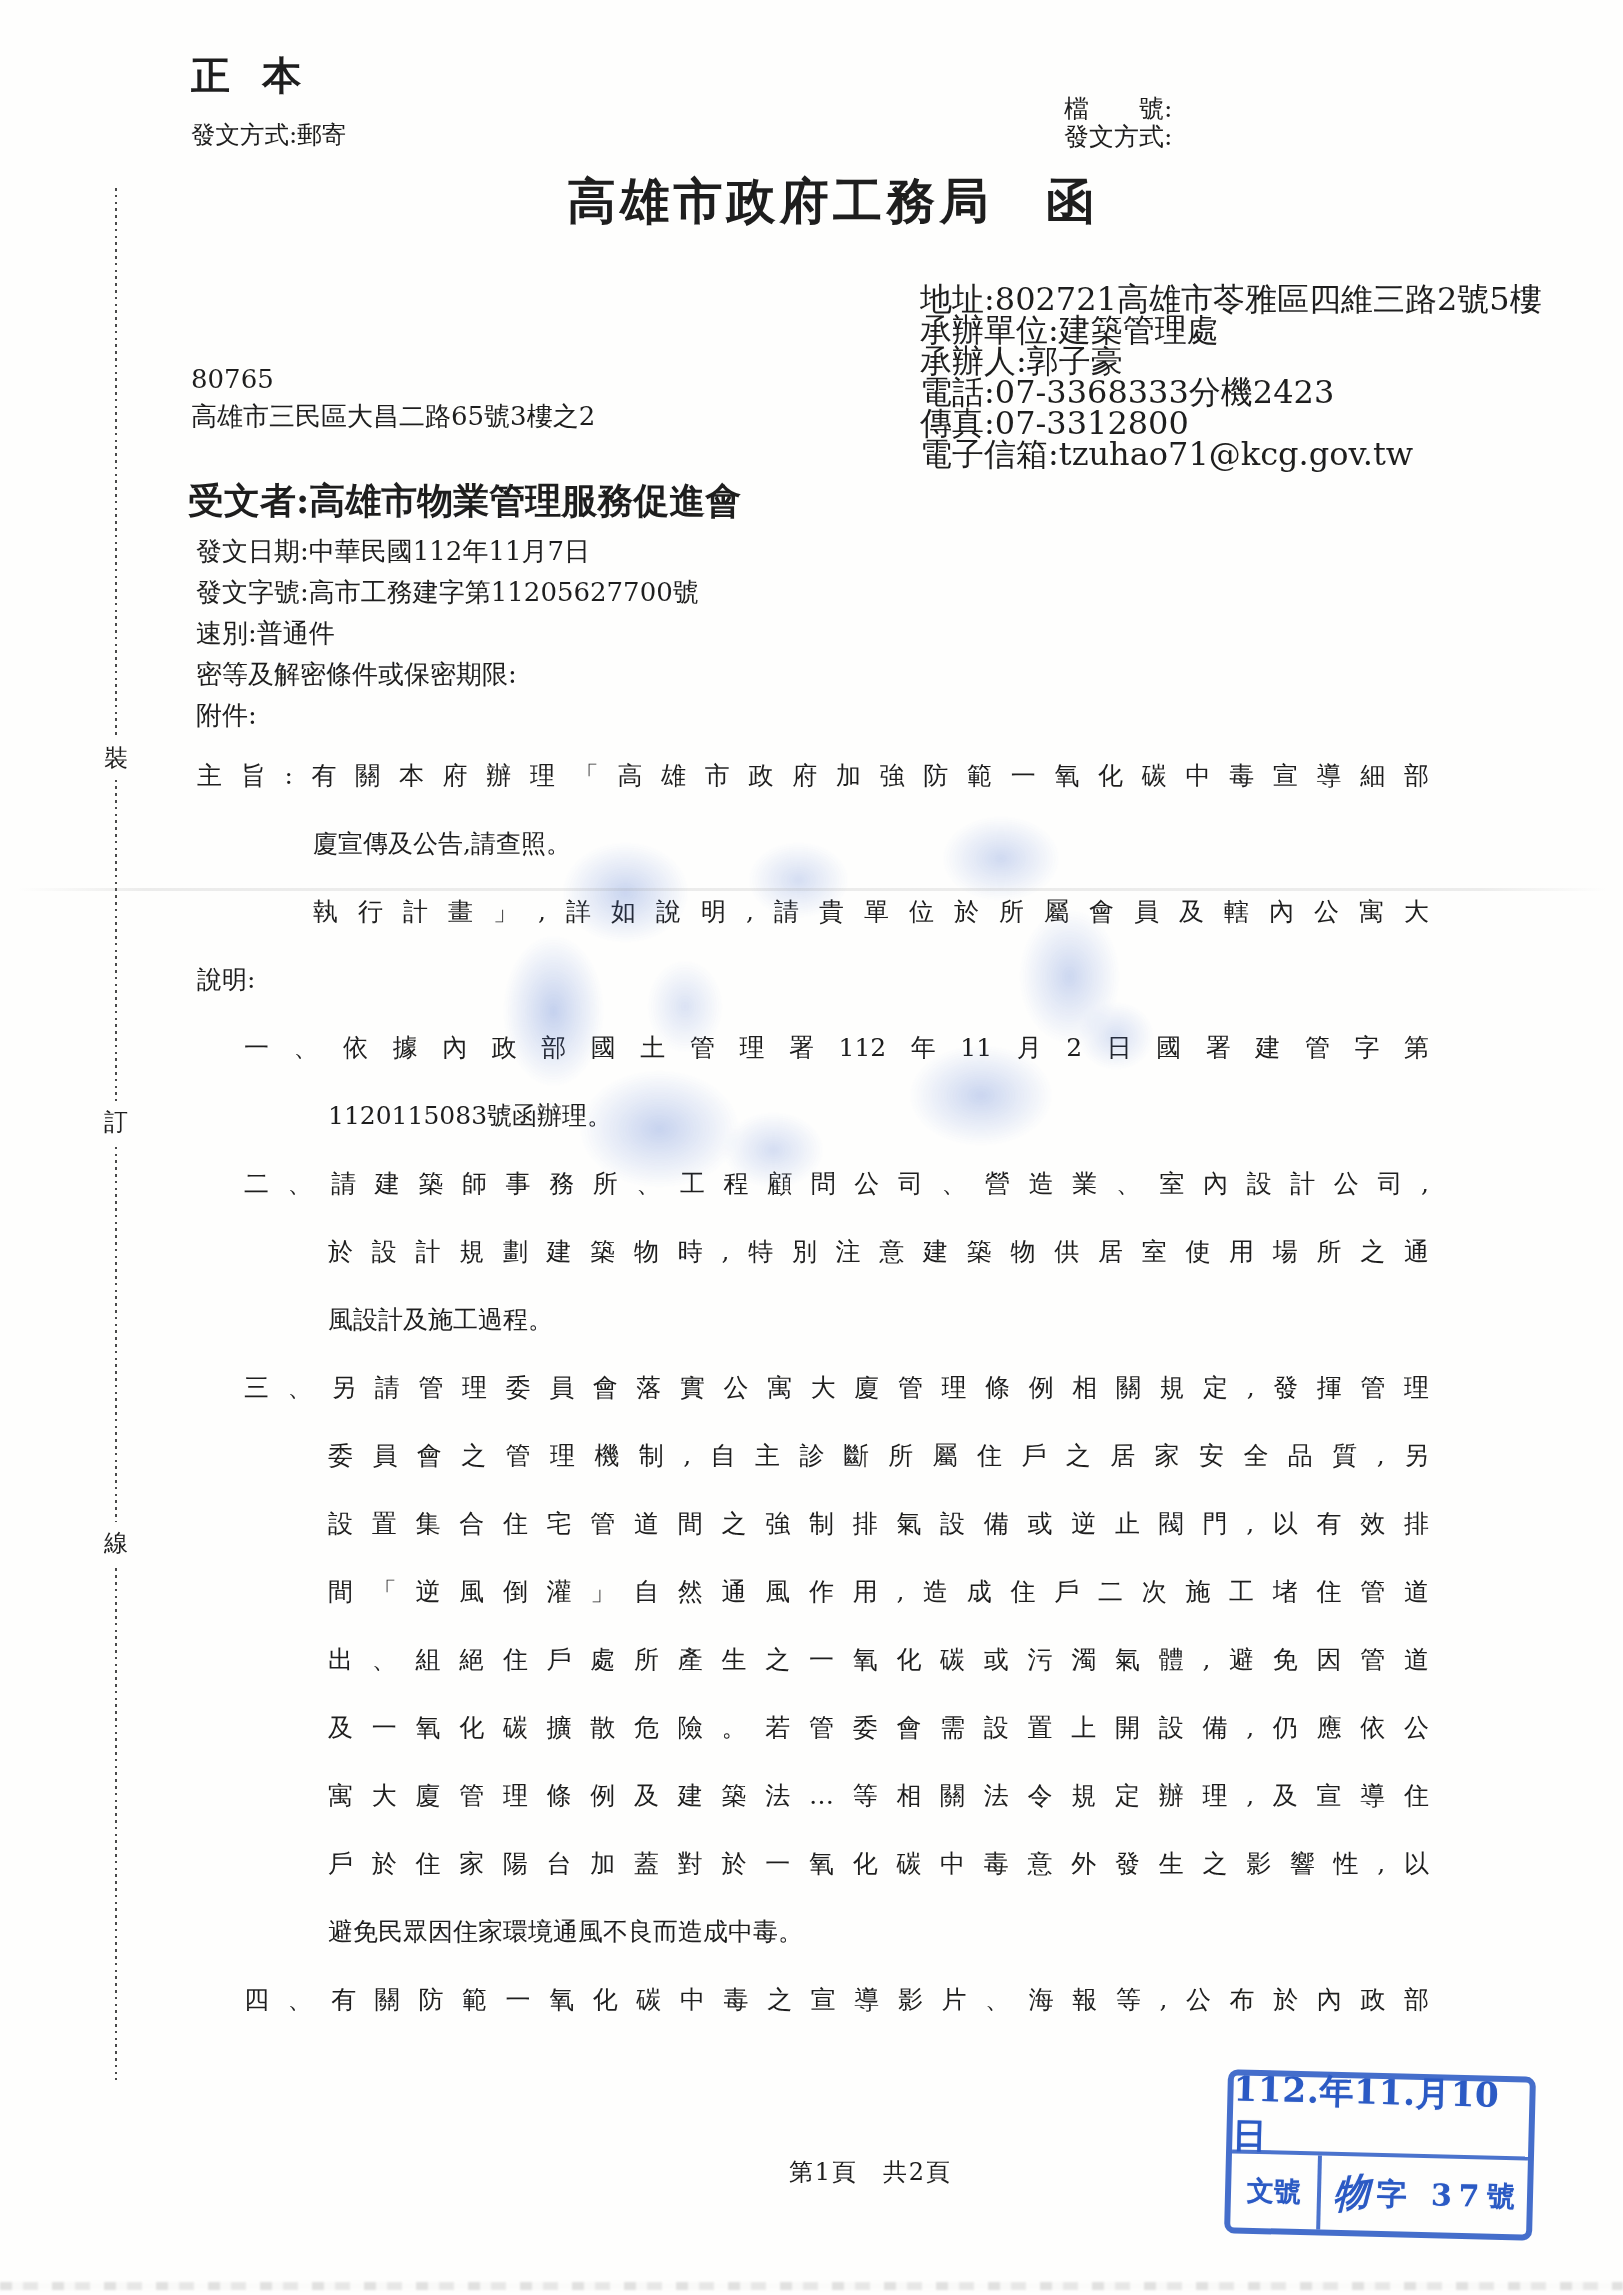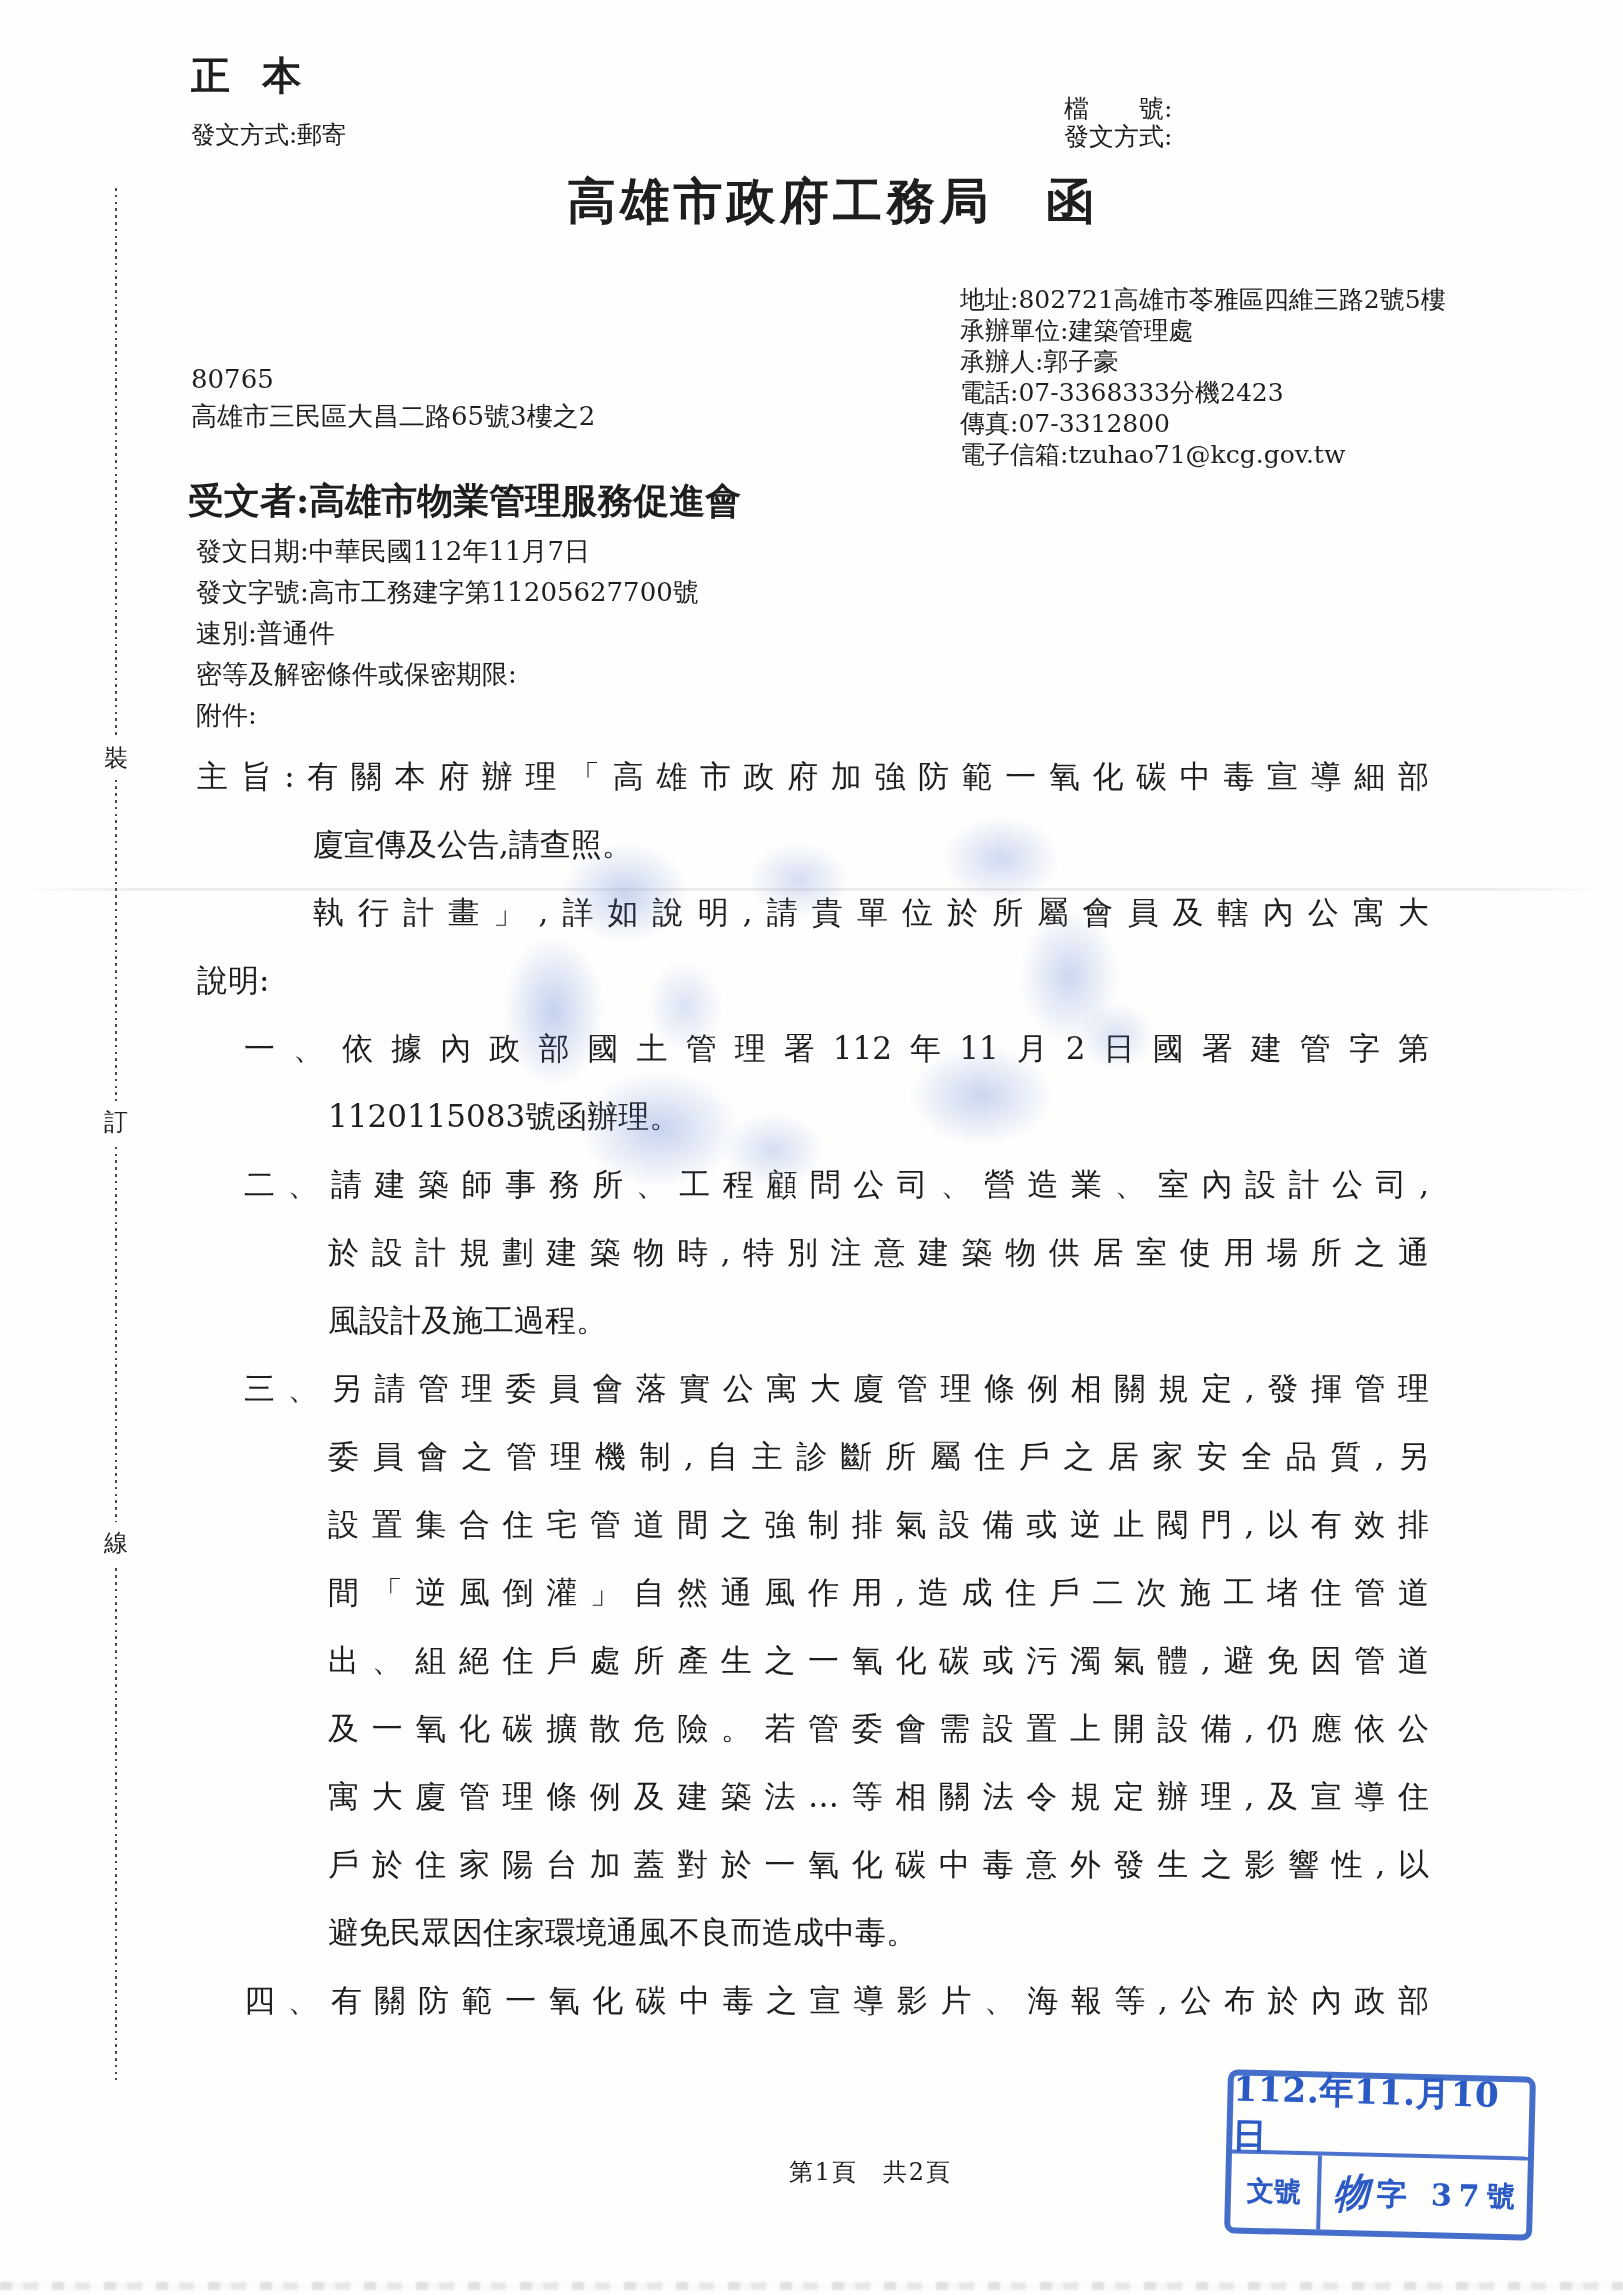--- a/index.html
+++ b/index.html
@@ -12,28 +12,28 @@
   .pre{white-space:pre;}
 
   
   .copy-type{left:191px;top:49px;font-size:39px;letter-spacing:1.7px;font-weight:600;}
   .send-method{left:191px;top:118px;font-size:24.5px;}
   .file-no{left:1064px;top:64px;font-size:25px;margin-top:28px;}
   .retention{left:1064px;top:120px;font-size:25px;}
 
   .doc-title{left:59px;right:16px;top:169px;text-align:center;font-size:49px;letter-spacing:4.2px;font-weight:600;}
 
-  .sender-block{left:960px;top:284px;font-size:25px;line-height:31px;}
+  .sender-block{left:920px;top:284px;font-size:32px;line-height:31px;}
   .recipient-zip{left:191px;top:364px;font-size:26px;text-align:center;}
   .recipient-address{left:191px;top:399px;font-size:26px;}
   .recipient-line{left:188px;top:477px;font-size:36px;font-weight:600;}
   .meta-block{left:196px;top:531px;font-size:26px;line-height:41px;}
 
   
-  .body-text{left:197px;top:742px;width:1232px;font-size:31px;line-height:68px;}
+  .body-text{left:197px;top:742px;width:1232px;font-size:25px;line-height:68px;}
   .bl{height:68px;overflow:visible;}
   .fill{text-align:justify;text-align-last:justify;text-justify:inter-character;}
   .indS{padding-left:116px;}
   .indN{padding-left:47px;}
   .indC{padding-left:131px;}
 
   
   .bind-line{left:115px;top:188px;width:1.7px;height:1892px;
     background-image:repeating-linear-gradient(to bottom,#4a4a4a 0 2.5px,transparent 2.5px 6.8px);}
   .bind-mark{left:98px;width:36px;text-align:center;font-size:24px;background:#fefefd;padding:5px 0;}

